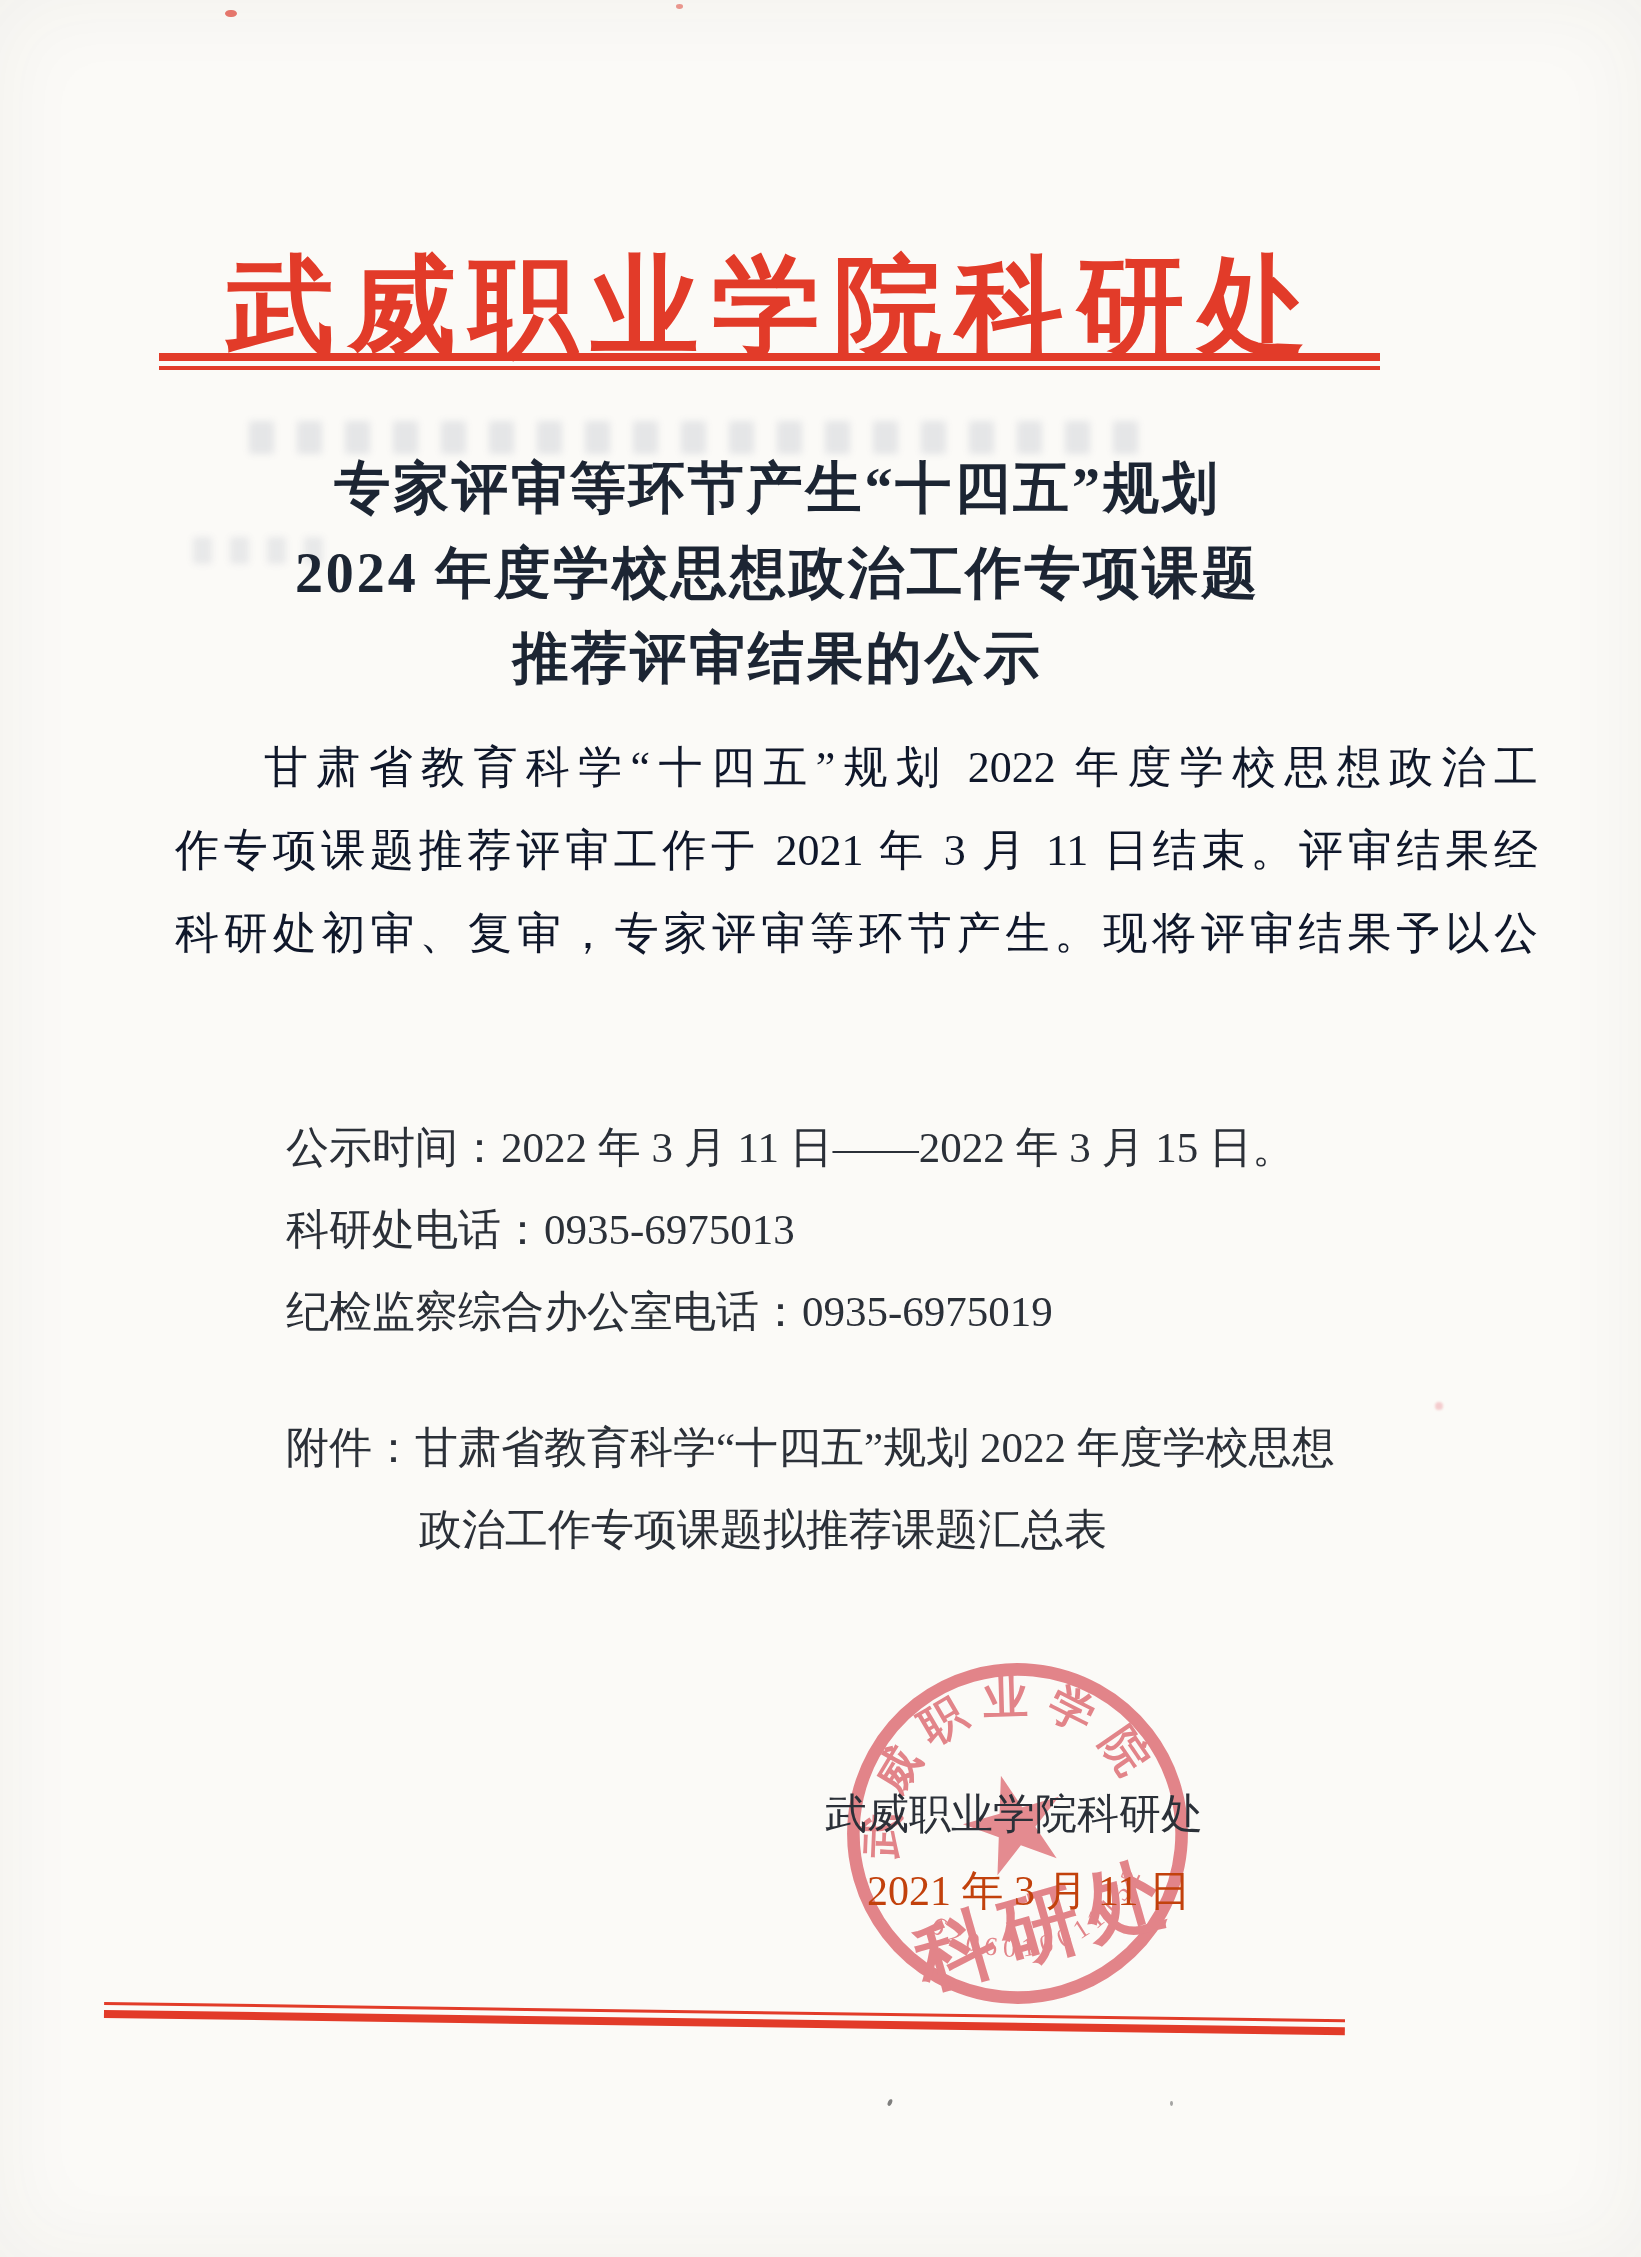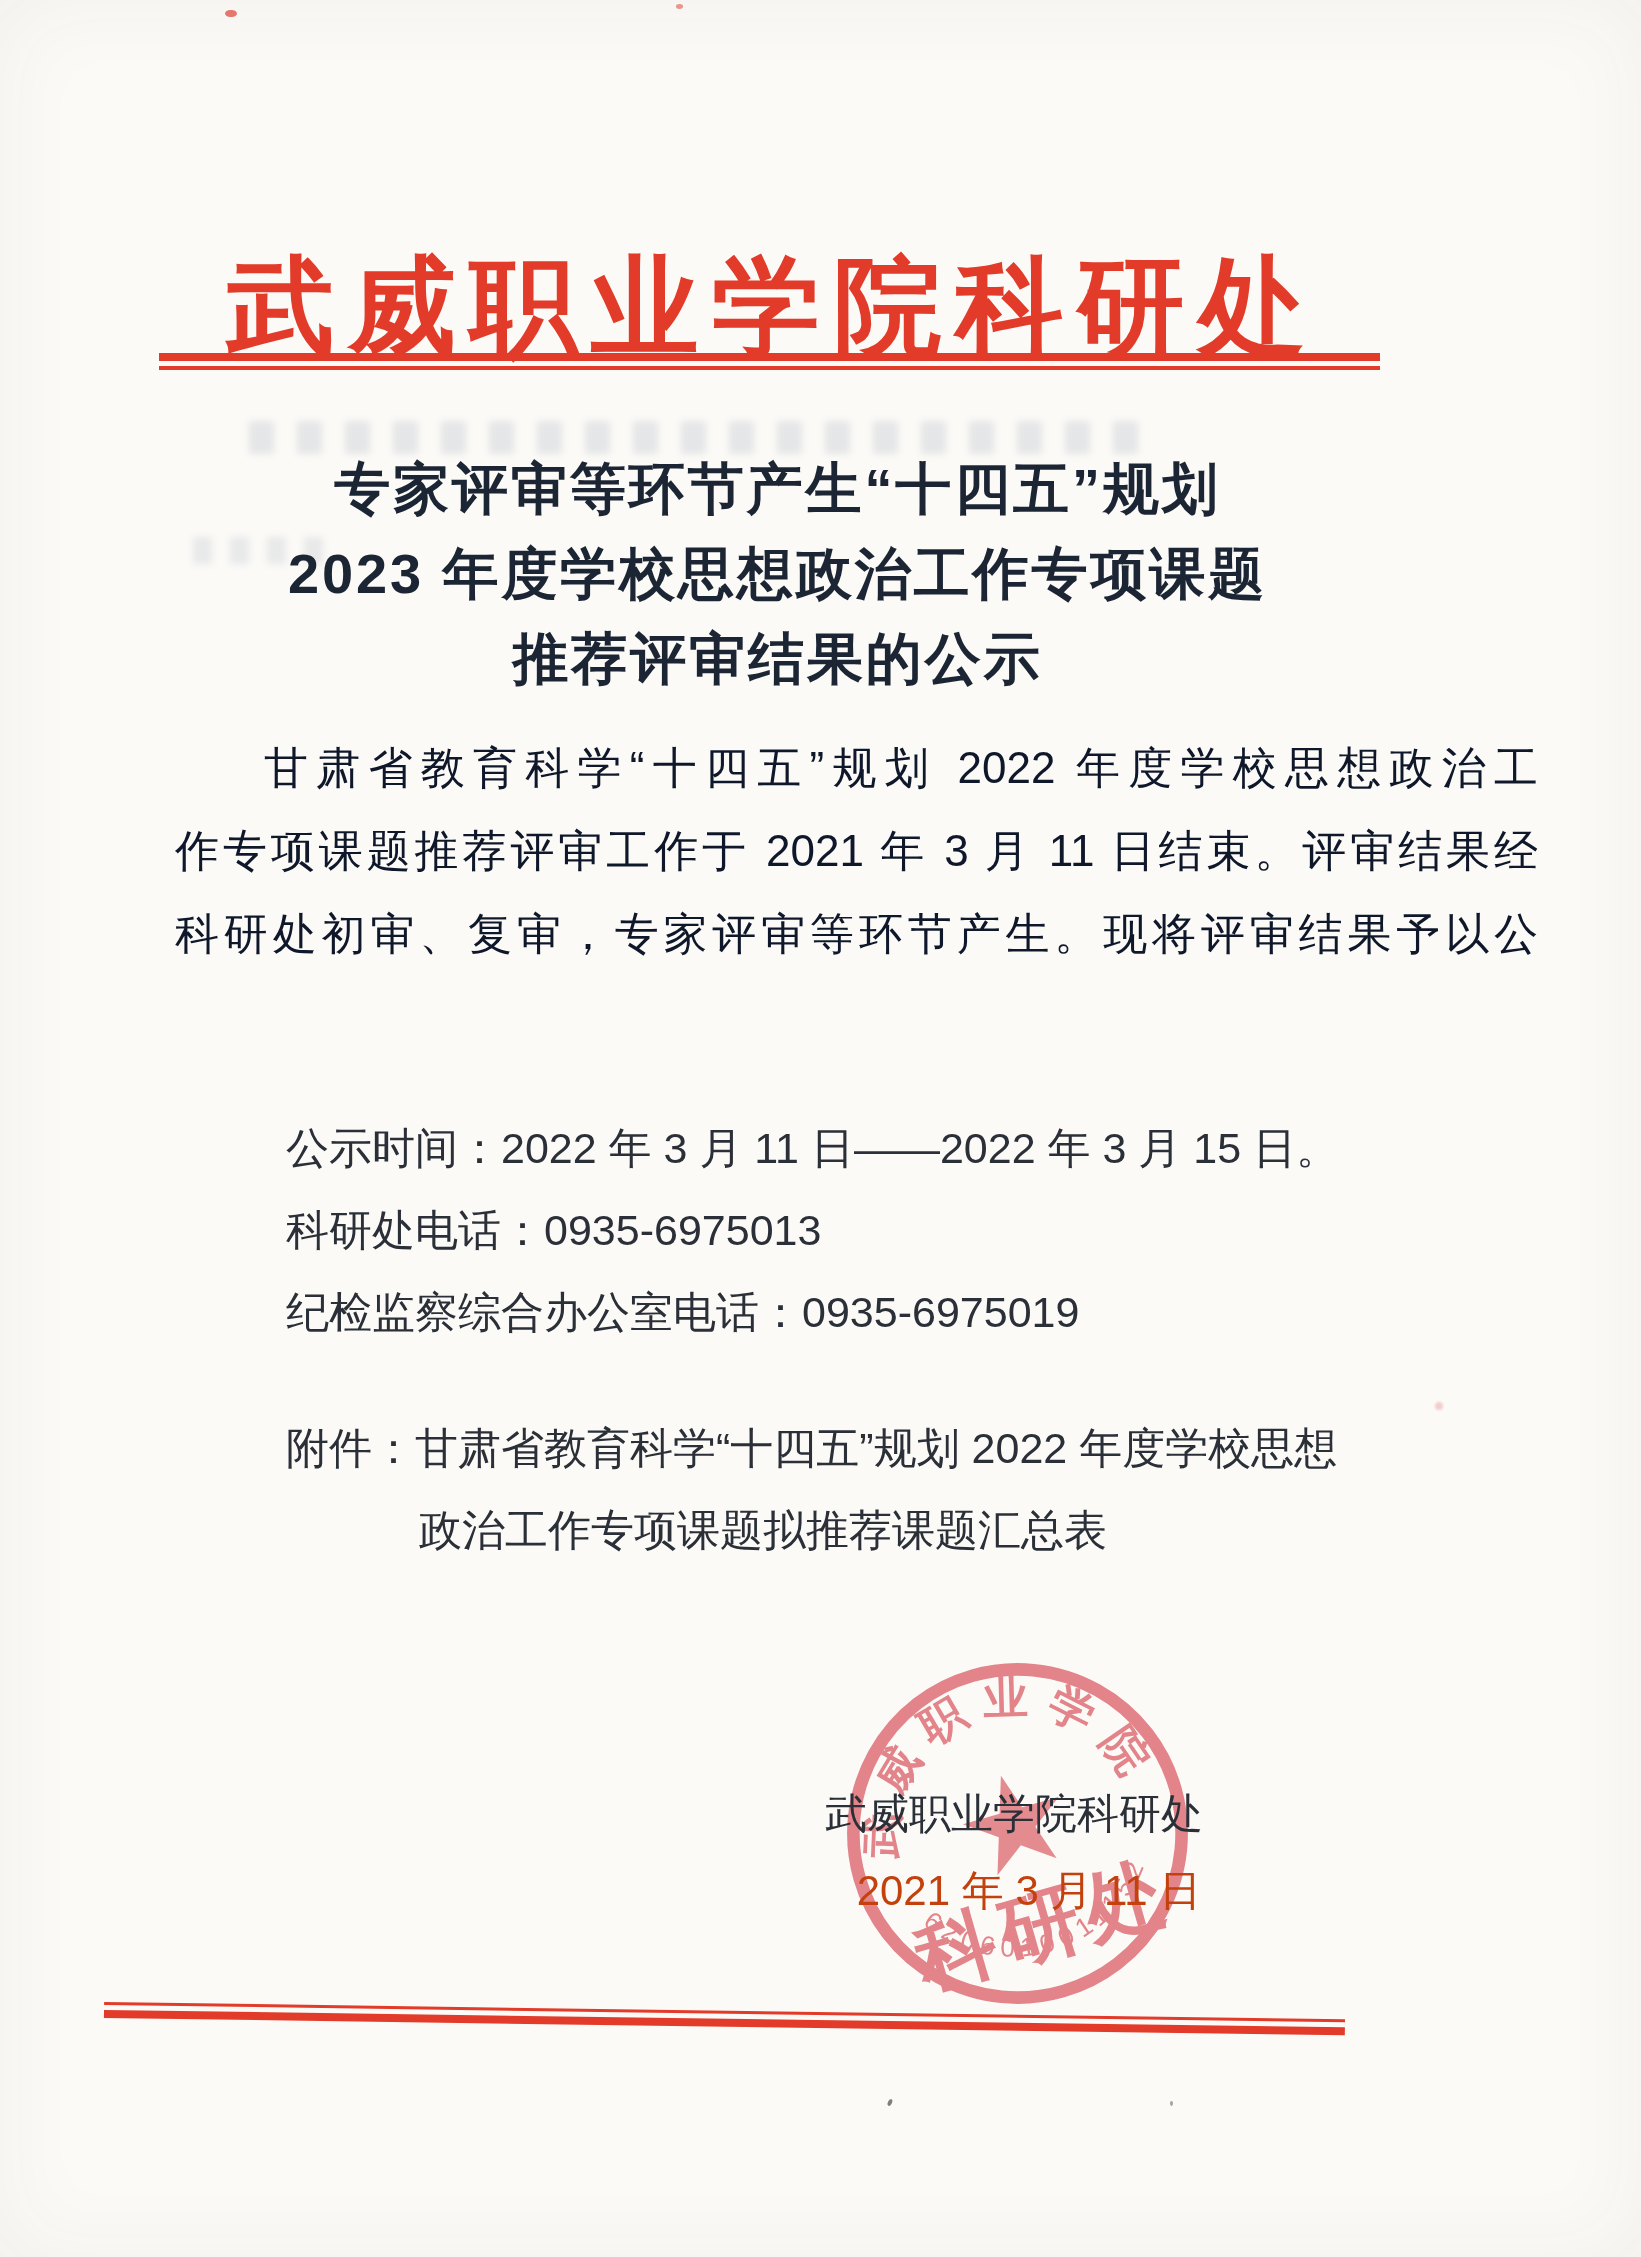--- a/index.html
+++ b/index.html
@@ -2,21 +2,21 @@
 <html><head>
 <meta charset="utf-8">
 <style>
   html,body{margin:0;padding:0;background:#e9e9e7;}
   .page{
     position:relative;
     width:1641px;height:2257px;
     margin:0 auto;
     background:#fbfaf7;
     overflow:hidden;
-    font-family:Liberation Sans, sans-serif;
+    font-family:Liberation Serif, serif;
     box-shadow:inset 0 0 87px rgba(60,55,45,.05);
   }
   
   .letterhead{
     position:absolute;left:97px;top:234px;width:1352px;height:145px;
     text-align:center;line-height:145px;
     font-size:108px;font-weight:bold;letter-spacing:13.5px;
     color:#e23b29;white-space:nowrap;
   }
   .rule{position:absolute;background:#e23b29;}
@@ -91,21 +91,21 @@
   <div class="speck speck-pink1"></div>
   <div class="speck speck-dark1"></div>
   <div class="speck speck-dark2"></div>
 
   <div class="letterhead">武威职业学院科研处</div>
   <div class="rule rule-top-thick"></div>
   <div class="rule rule-top-thin"></div>
 
   <div class="doc-title">
     <div>专家评审等环节产生“十四五”规划</div>
-    <div>2023 年度学校思想政治工作专项课题</div>
+    <div>2024 年度学校思想政治工作专项课题</div>
     <div>推荐评审结果的公示</div>
   </div>
 
   <div class="para">
     <div class="just indent">甘肃省教育科学“十四五”规划 2022 年度学校思想政治工</div>
     <div class="just">作专项课题推荐评审工作于 2021 年 3 月 11 日结束。评审结果经</div>
     <div class="just">科研处初审、复审，专家评审等环节产生。现将评审结果予以公</div>
   </div>
 
   <div class="contact">

